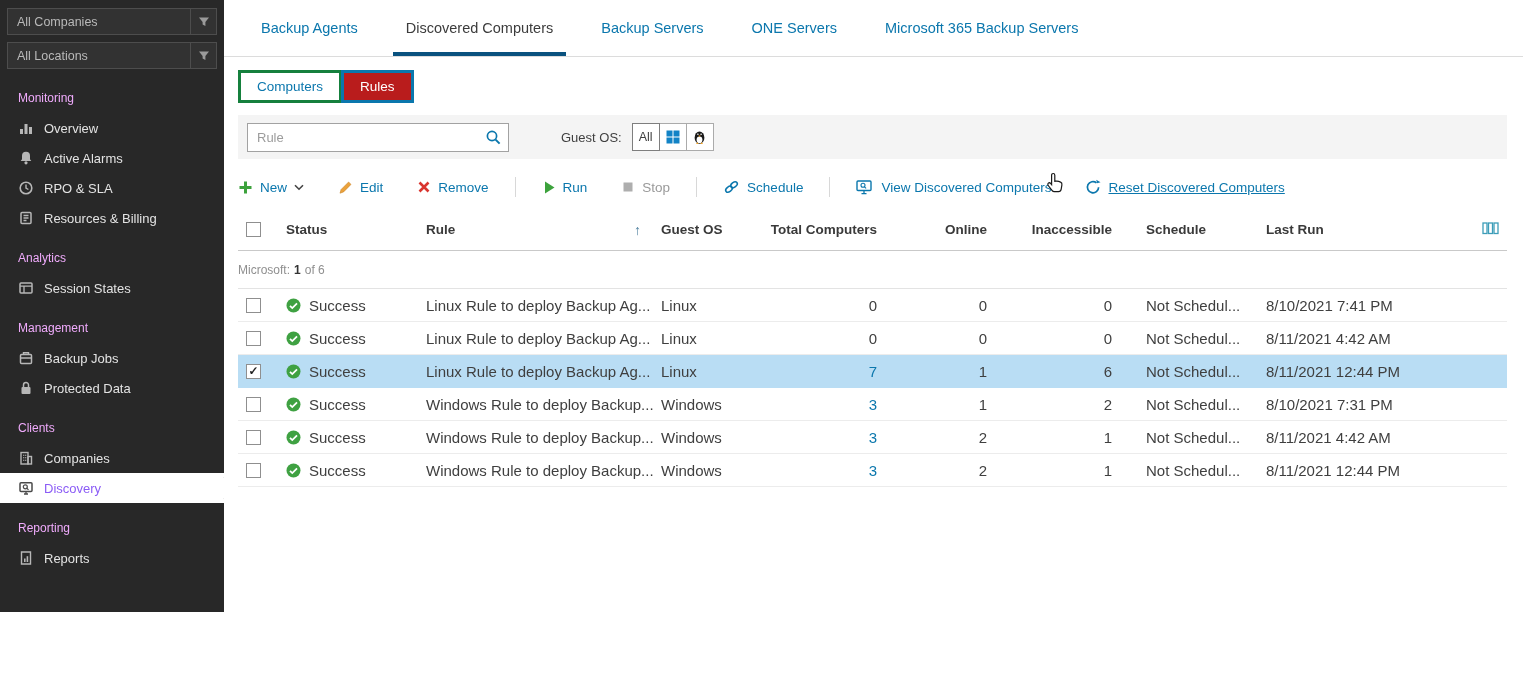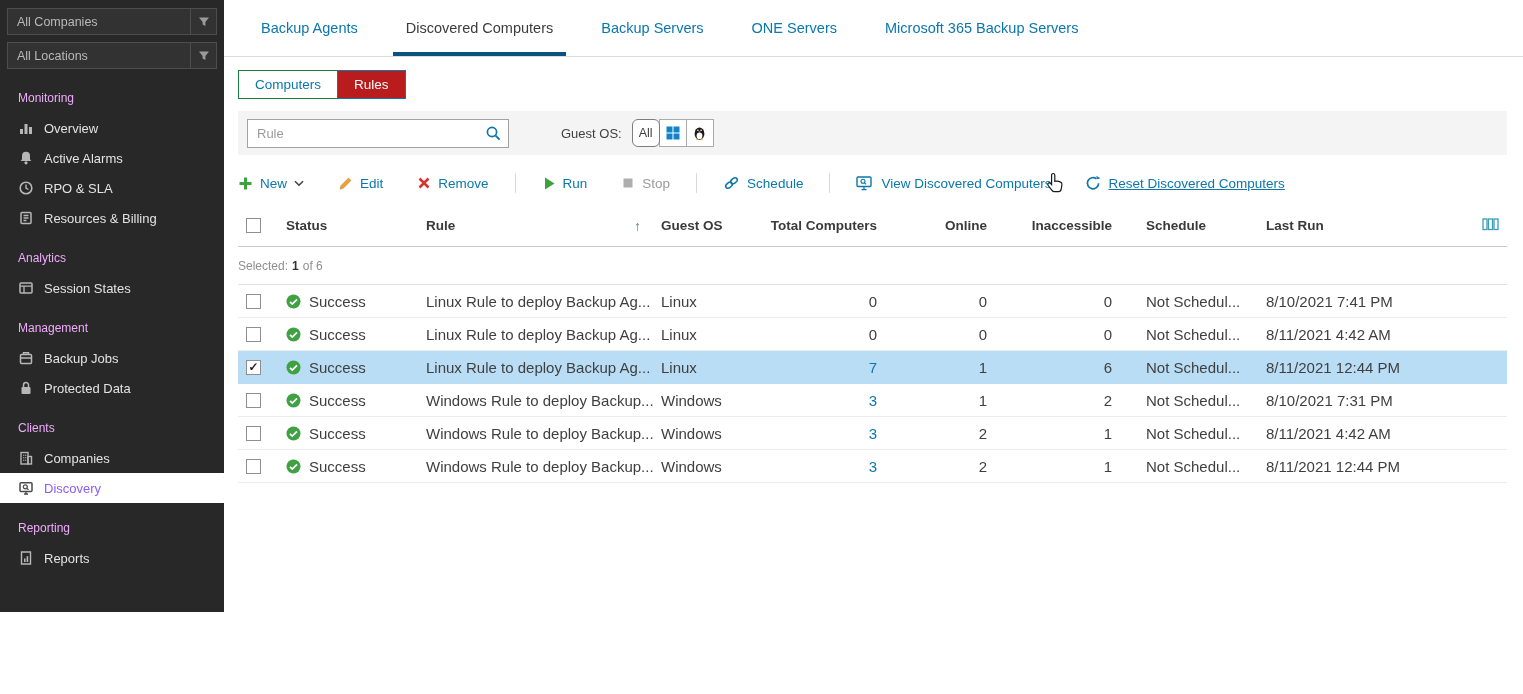--- a/index.html
+++ b/index.html
@@ -21,34 +21,34 @@
 
   
   .main { position:absolute; left:224px; top:0; width:1299px; height:694px; background:#fff; }
 
   .tabstrip { display:flex; height:57px; border-bottom:1px solid #dcdcdc; padding-left:24px; }
   .tab { display:flex; align-items:center; height:100%; padding:0 13px; margin-right:22px; color:#0b77ad; font-size:14.5px; cursor:pointer; position:relative; white-space:nowrap; }
   .tab.active { color:#3c3c3c; }
   .tab.active::after { content:""; position:absolute; left:0; right:0; bottom:0; height:4px; background:#0a527f; }
 
   .subtabs { display:inline-flex; margin:13px 0 0 14px; }
-  .subtab { padding:6px 16px; font-size:13.5px; border:1px solid #15803d; background:#fff; color:#0b77ad; cursor:pointer; font-family:inherit; }
+  .subtab { padding:6px 16px; font-size:13.5px; border:3px solid #15803d; background:#fff; color:#0b77ad; cursor:pointer; font-family:inherit; }
   .subtab + .subtab { margin-left:-1px; }
   .subtab.active { background:#b91c1c; border-color:#0b77ad; color:#fff; position:relative; }
 
   .filterbar { margin:12px 16px 0 14px; height:44px; background:#f4f4f4; display:flex; align-items:center; padding:0 9px; }
   .searchbox { position:relative; width:262px; }
   .searchbox input { width:100%; height:29px; border:1px solid #a2a2a2; padding:0 30px 0 9px; font-size:13px; color:#333; font-family:inherit; outline:none; background:#fff; }
   .searchbox input::placeholder { color:#9c9c9c; }
   .searchbox .search-ic { position:absolute; right:7px; top:6px; }
   .gos-label { margin-left:52px; color:#3f3f3f; }
   .gos-group { display:flex; margin-left:10px; }
   .gosbtn { min-width:28px; height:28px; border:1px solid #ababab; background:#fff; display:flex; align-items:center; justify-content:center; color:#3f3f3f; font-size:12.5px; cursor:pointer; font-family:inherit; padding:0 5px; }
   .gosbtn + .gosbtn { margin-left:-1px; }
-  .gosbtn.selected { border-color:#7e7e7e; z-index:1;border-radius:6px; }
+  .gosbtn.selected { border-color:#7e7e7e; z-index:1; }
 
   .toolbar { margin:10px 16px 0 14px; height:36px; display:flex; align-items:center; gap:34px; }
   .tbtn { display:flex; align-items:center; gap:7px; color:#0b77ad; font-size:13.5px; cursor:pointer; white-space:nowrap; }
   .tbtn.disabled { color:#9a9a9a; cursor:default; }
   .tbtn.underlined .tlabel { text-decoration:underline; }
   .tsep { width:1px; height:20px; background:#d8d8d8; margin:0 -8px; }
 
   
   .table { margin:4px 16px 0 14px; --cols: 38px 142px 235px 105px 125px 110px 125px 140px 1fr 44px; }
   .thead { display:grid; grid-template-columns:var(--cols); align-items:center; height:42px; border-bottom:1px solid #c9c9c9; font-weight:bold; color:#3a3a3a; font-size:13.5px; }
@@ -352,21 +352,21 @@
                   <rect x="1" y="1" width="4" height="10.5"></rect>
                   <rect x="6.5" y="1" width="4" height="10.5"></rect>
                   <rect x="12" y="1" width="4" height="10.5"></rect>
                 </g>
               </svg>
           </span>
         </div>
       </div>
 
       <div class="summary">
-        <span>Selected:</span>
+        <span>Microsoft:</span>
         <span class="count">1</span>
         <span>of 6</span>
       </div>
 
       <div class="trow">
         <div class="c-check">
             <span class="cbx"></span>
           </div>
         <div class="c-status">
             <svg width="15" height="15" viewBox="0 0 15 15">

